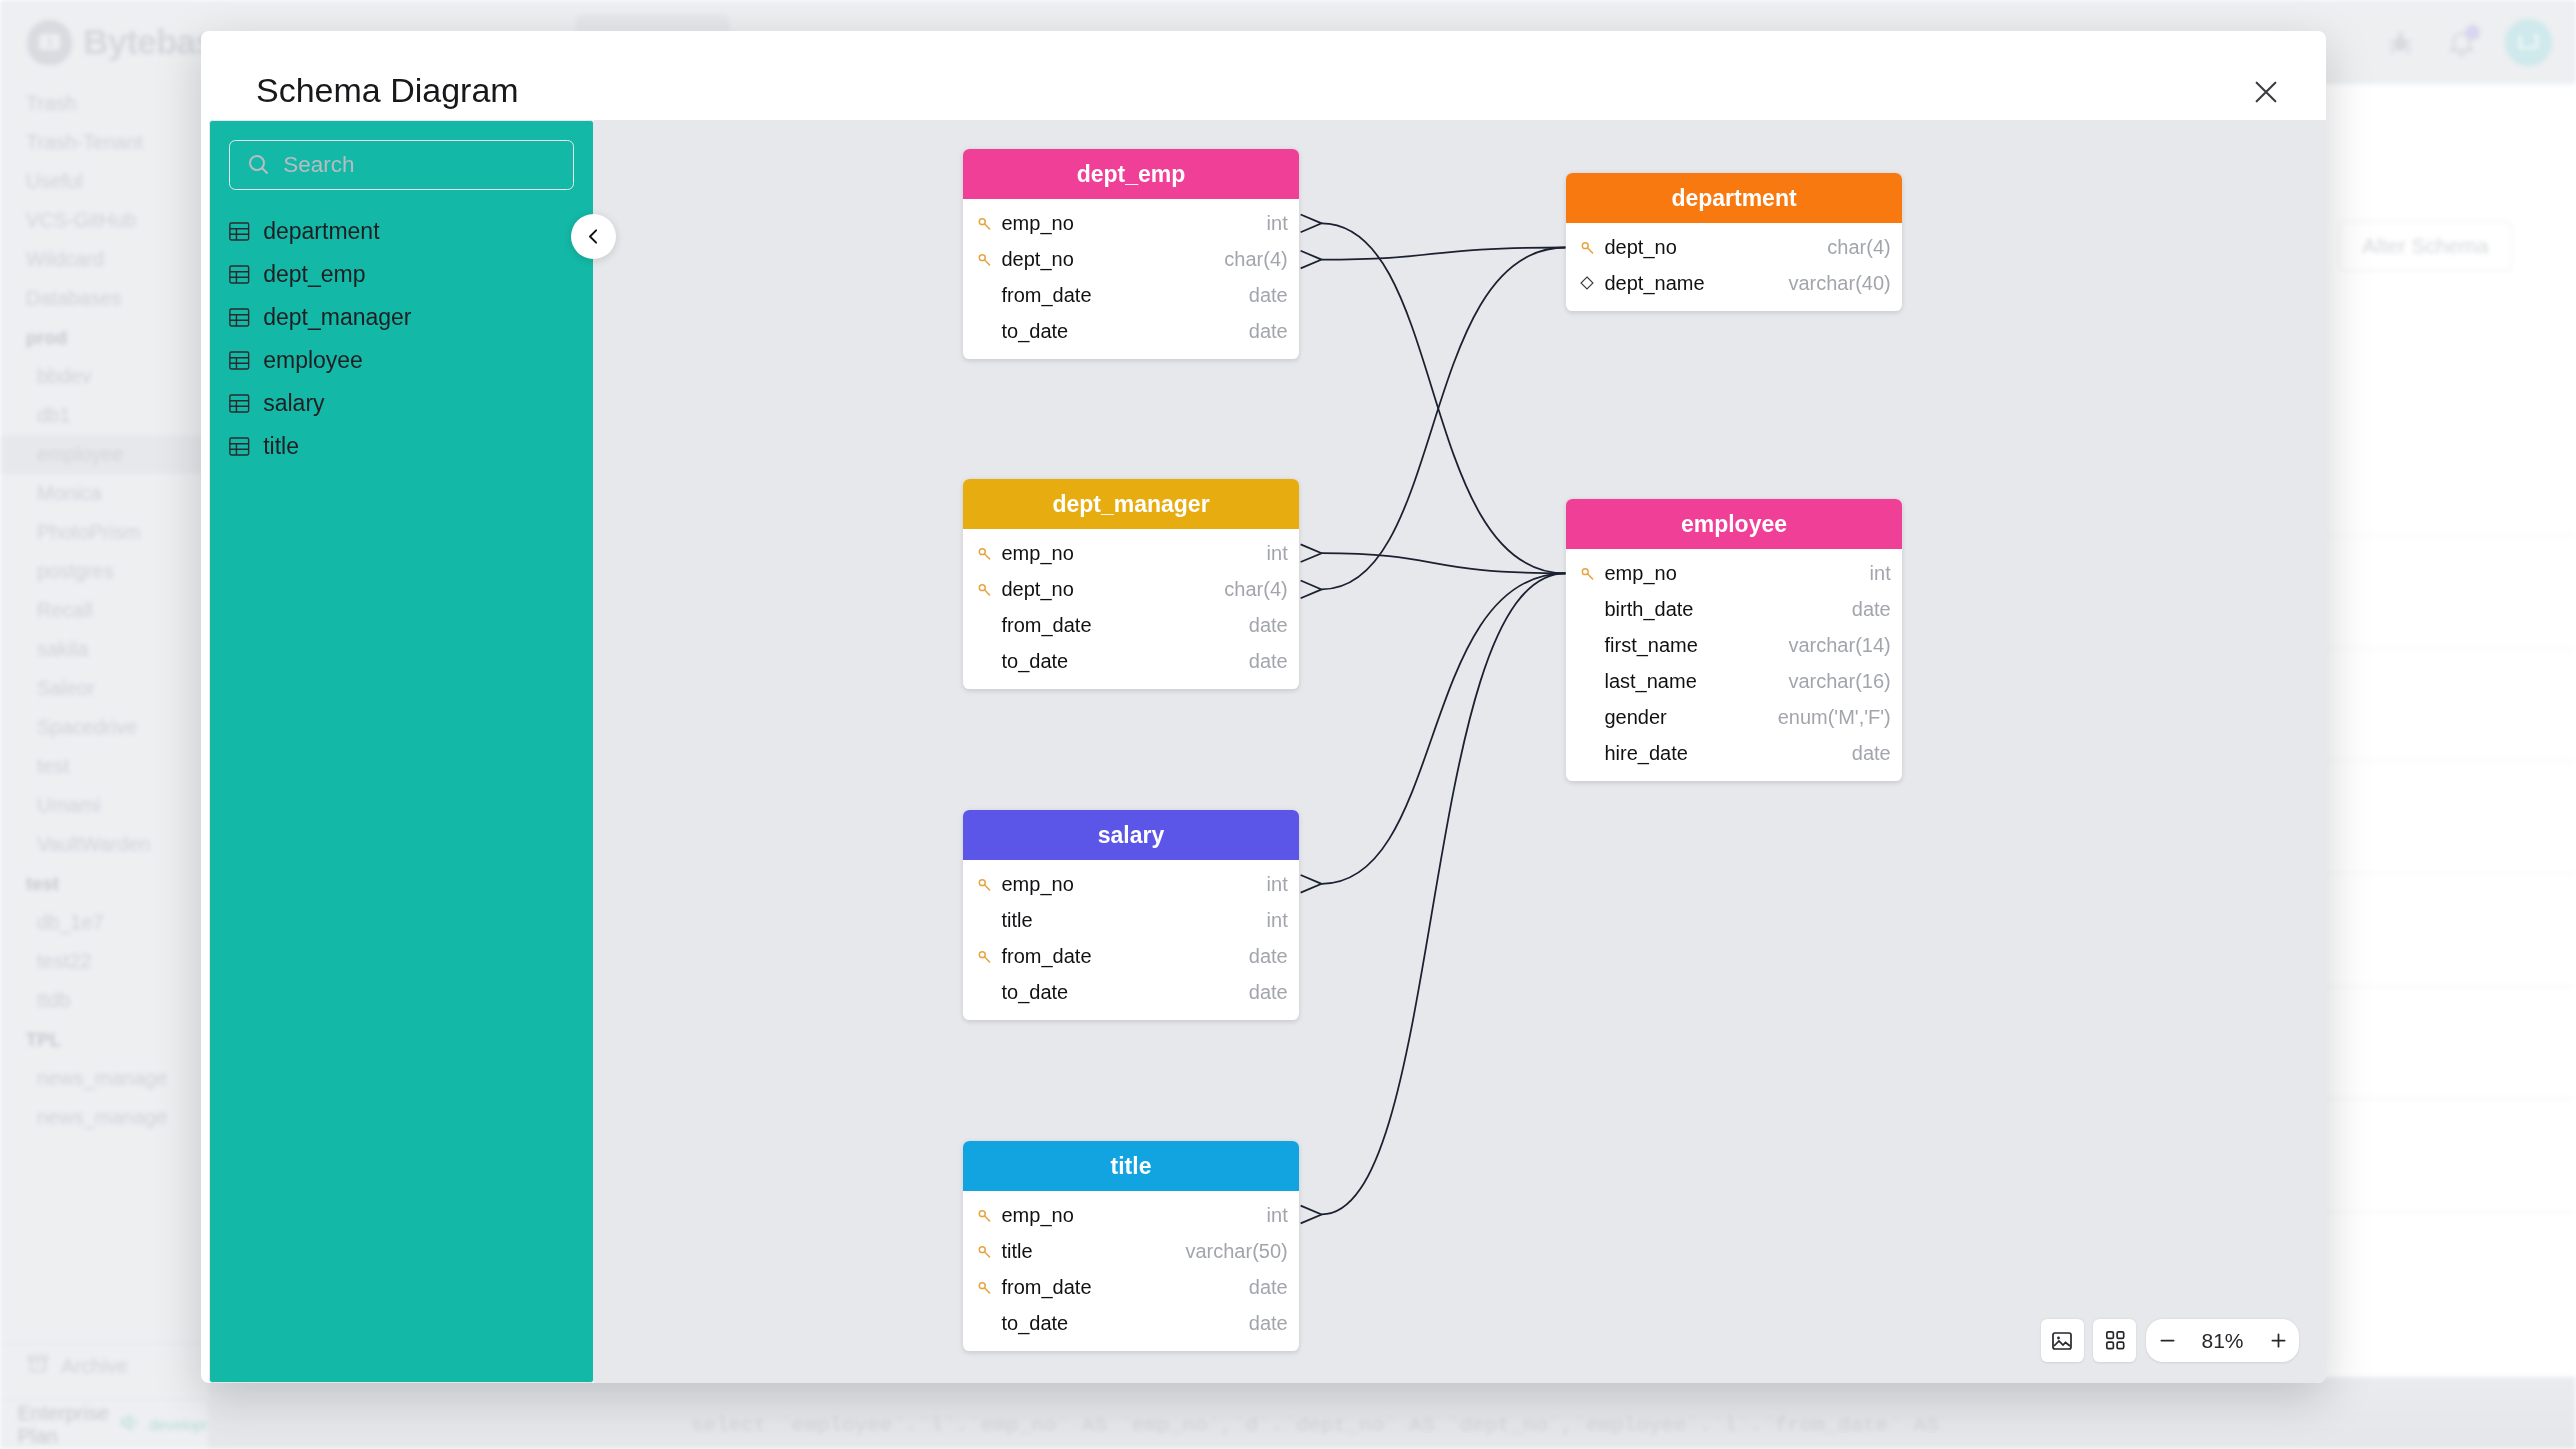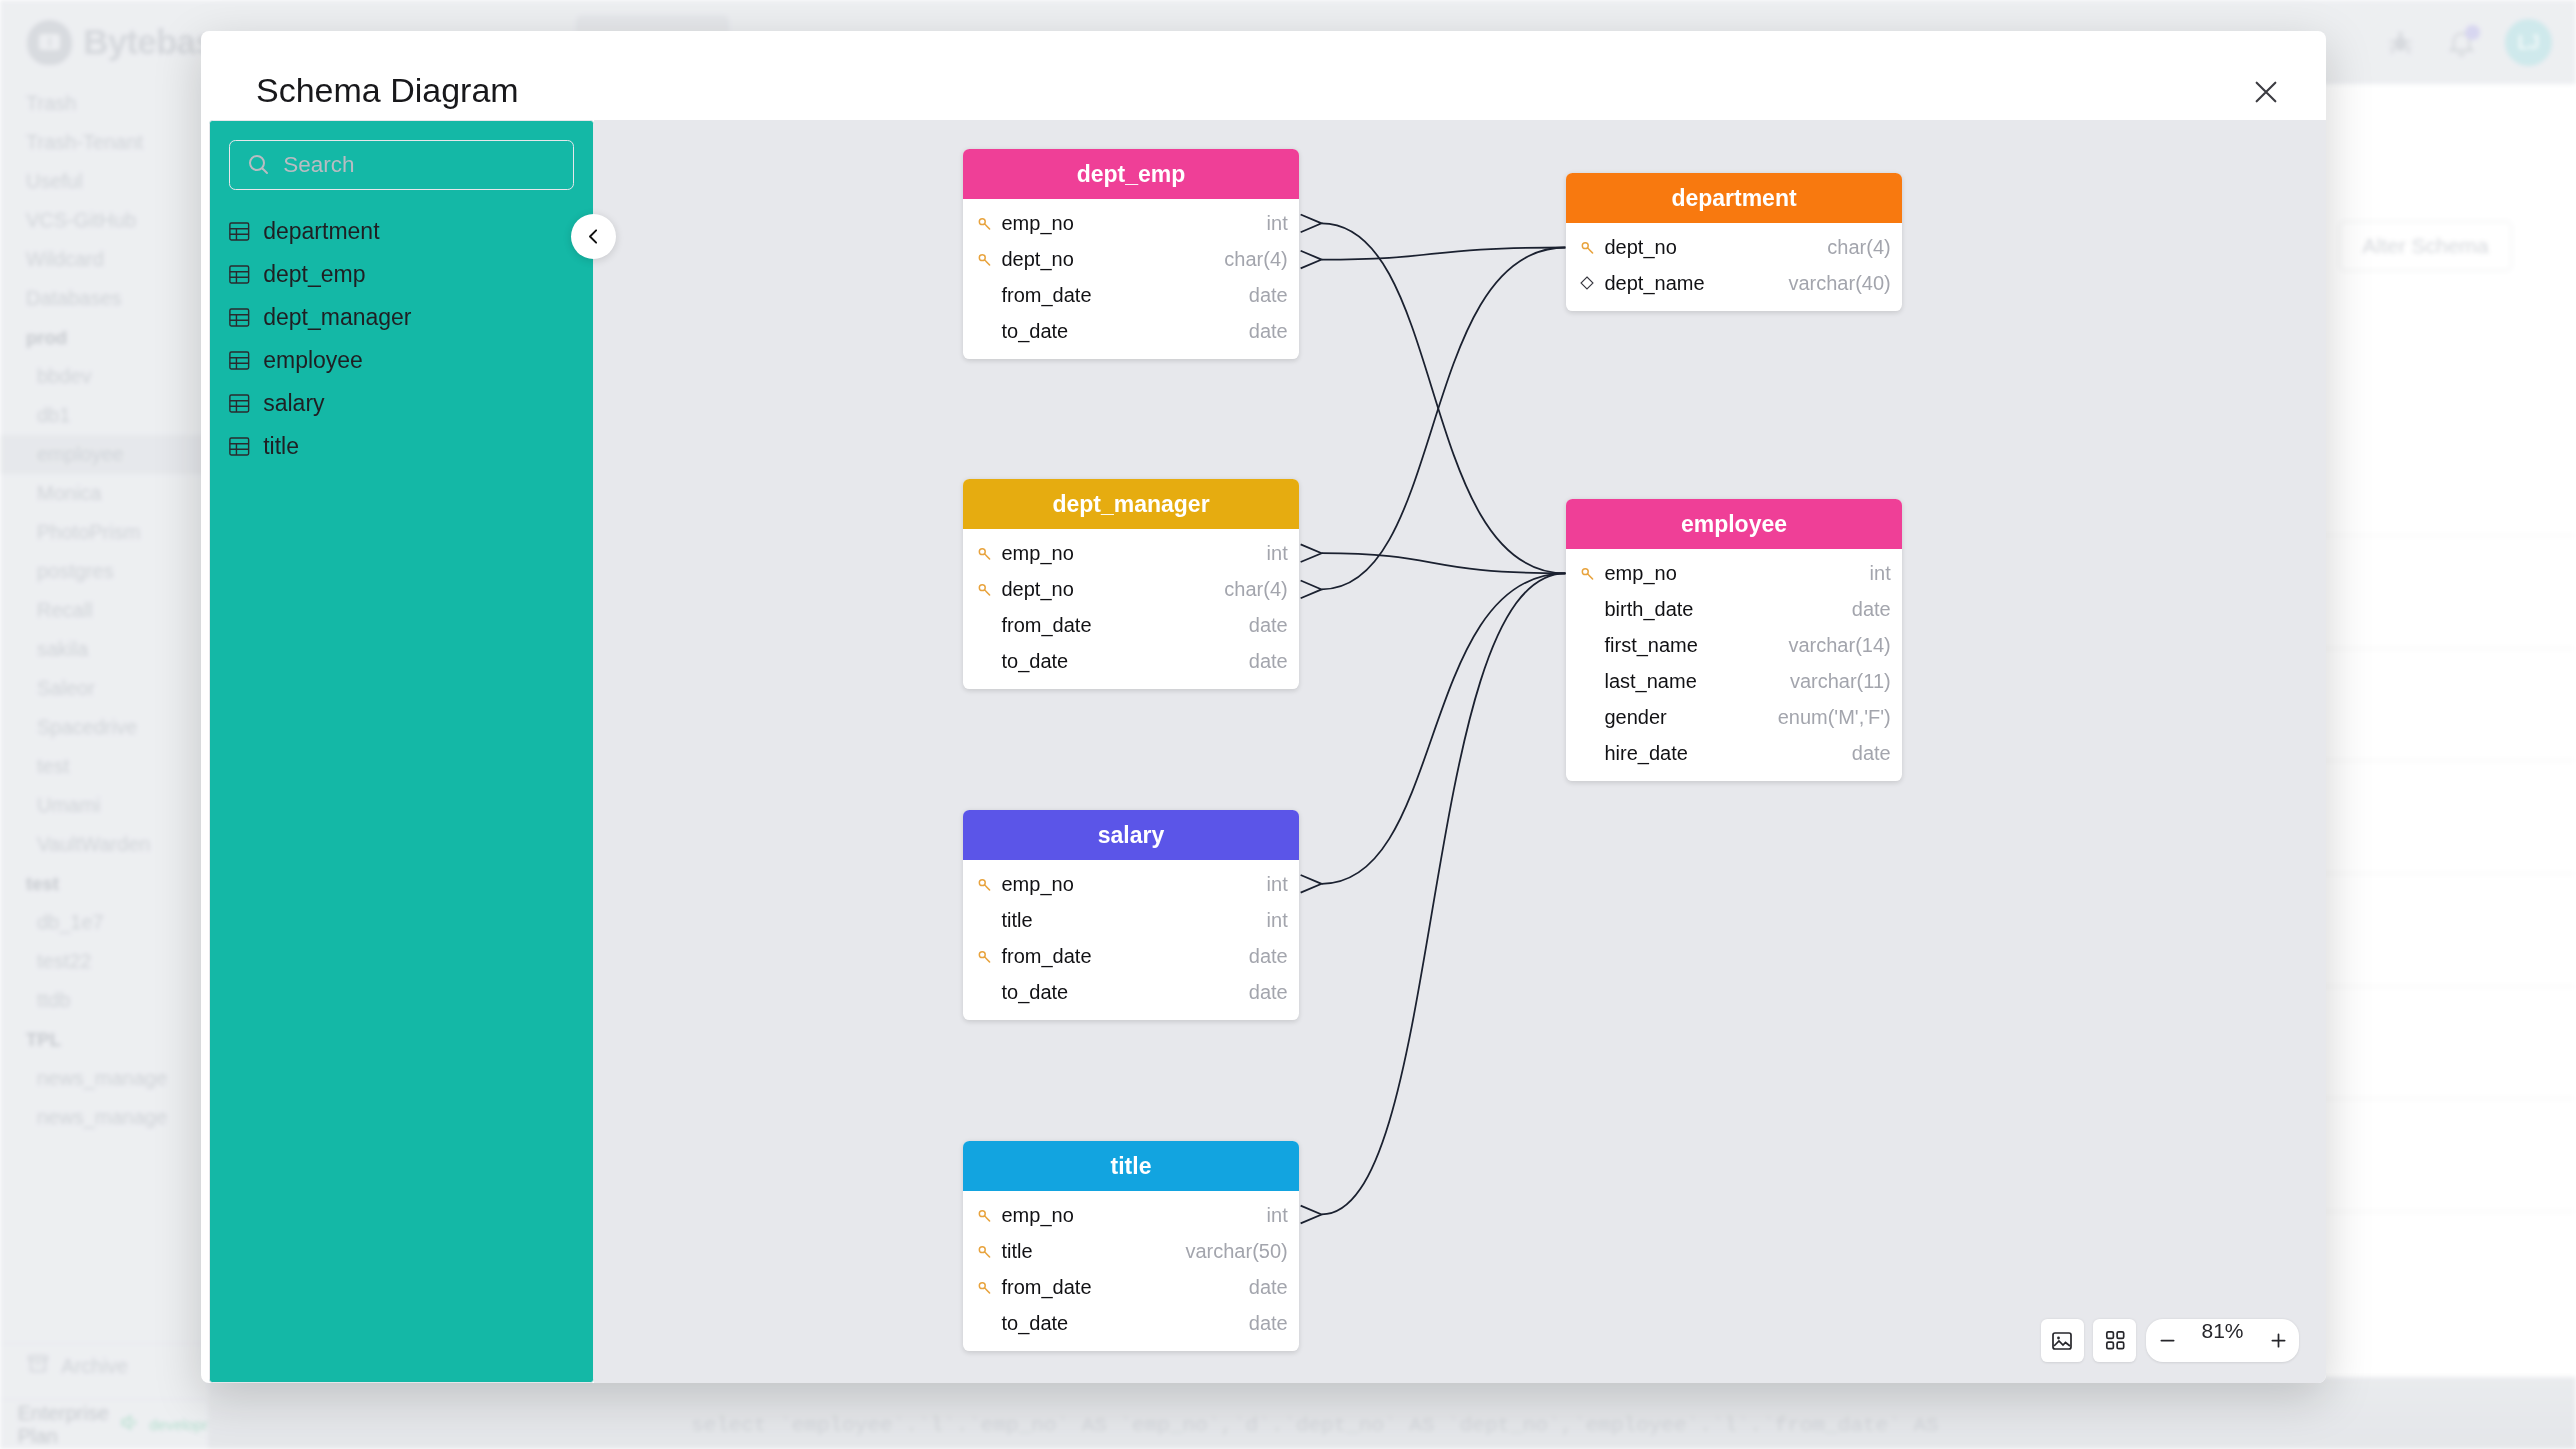--- a/index.html
+++ b/index.html
@@ -150,21 +150,21 @@
   
   #canvas-toolbar {
     position:absolute; right: 27px; bottom: 21px; display:flex; align-items:center; gap: 9.7px; z-index: 6;
   }
   .tb-btn {
     width: 43px; height: 43px; background:#fff; border-radius:6.4px;
     display:flex; align-items:center; justify-content:center; cursor:pointer;
     box-shadow: 0 0.8px 2.4px rgba(0,0,0,.10);
   }
   #zoom-group {
-    display:flex; align-items:flex-start; background:#fff; border-radius:17px; height:43px;
+    display:flex; align-items:center; background:#fff; border-radius:17px; height:43px;
     box-shadow: 0 0.8px 2.4px rgba(0,0,0,.10); overflow:hidden;
   }
   #zoom-group > div { display:flex; align-items:center; justify-content:center; cursor:pointer; }
   .zoom-btn { width: 42px; height:43px; }
   #zoom-level { min-width: 69px; font-size: 21px; color:#26262b; justify-content:center; }
 </style>
 </head>
 <body>
 
 <div id="app-background">
@@ -465,21 +465,21 @@
                 <span class="col-type">date</span>
               </div>
               <div class="col-row">
                 <span class="col-icon"></span>
                 <span class="col-name">first_name</span>
                 <span class="col-type">varchar(14)</span>
               </div>
               <div class="col-row">
                 <span class="col-icon"></span>
                 <span class="col-name">last_name</span>
-                <span class="col-type">varchar(11)</span>
+                <span class="col-type">varchar(16)</span>
               </div>
               <div class="col-row">
                 <span class="col-icon"></span>
                 <span class="col-name">gender</span>
                 <span class="col-type">enum('M','F')</span>
               </div>
               <div class="col-row">
                 <span class="col-icon"></span>
                 <span class="col-name">hire_date</span>
                 <span class="col-type">date</span>

